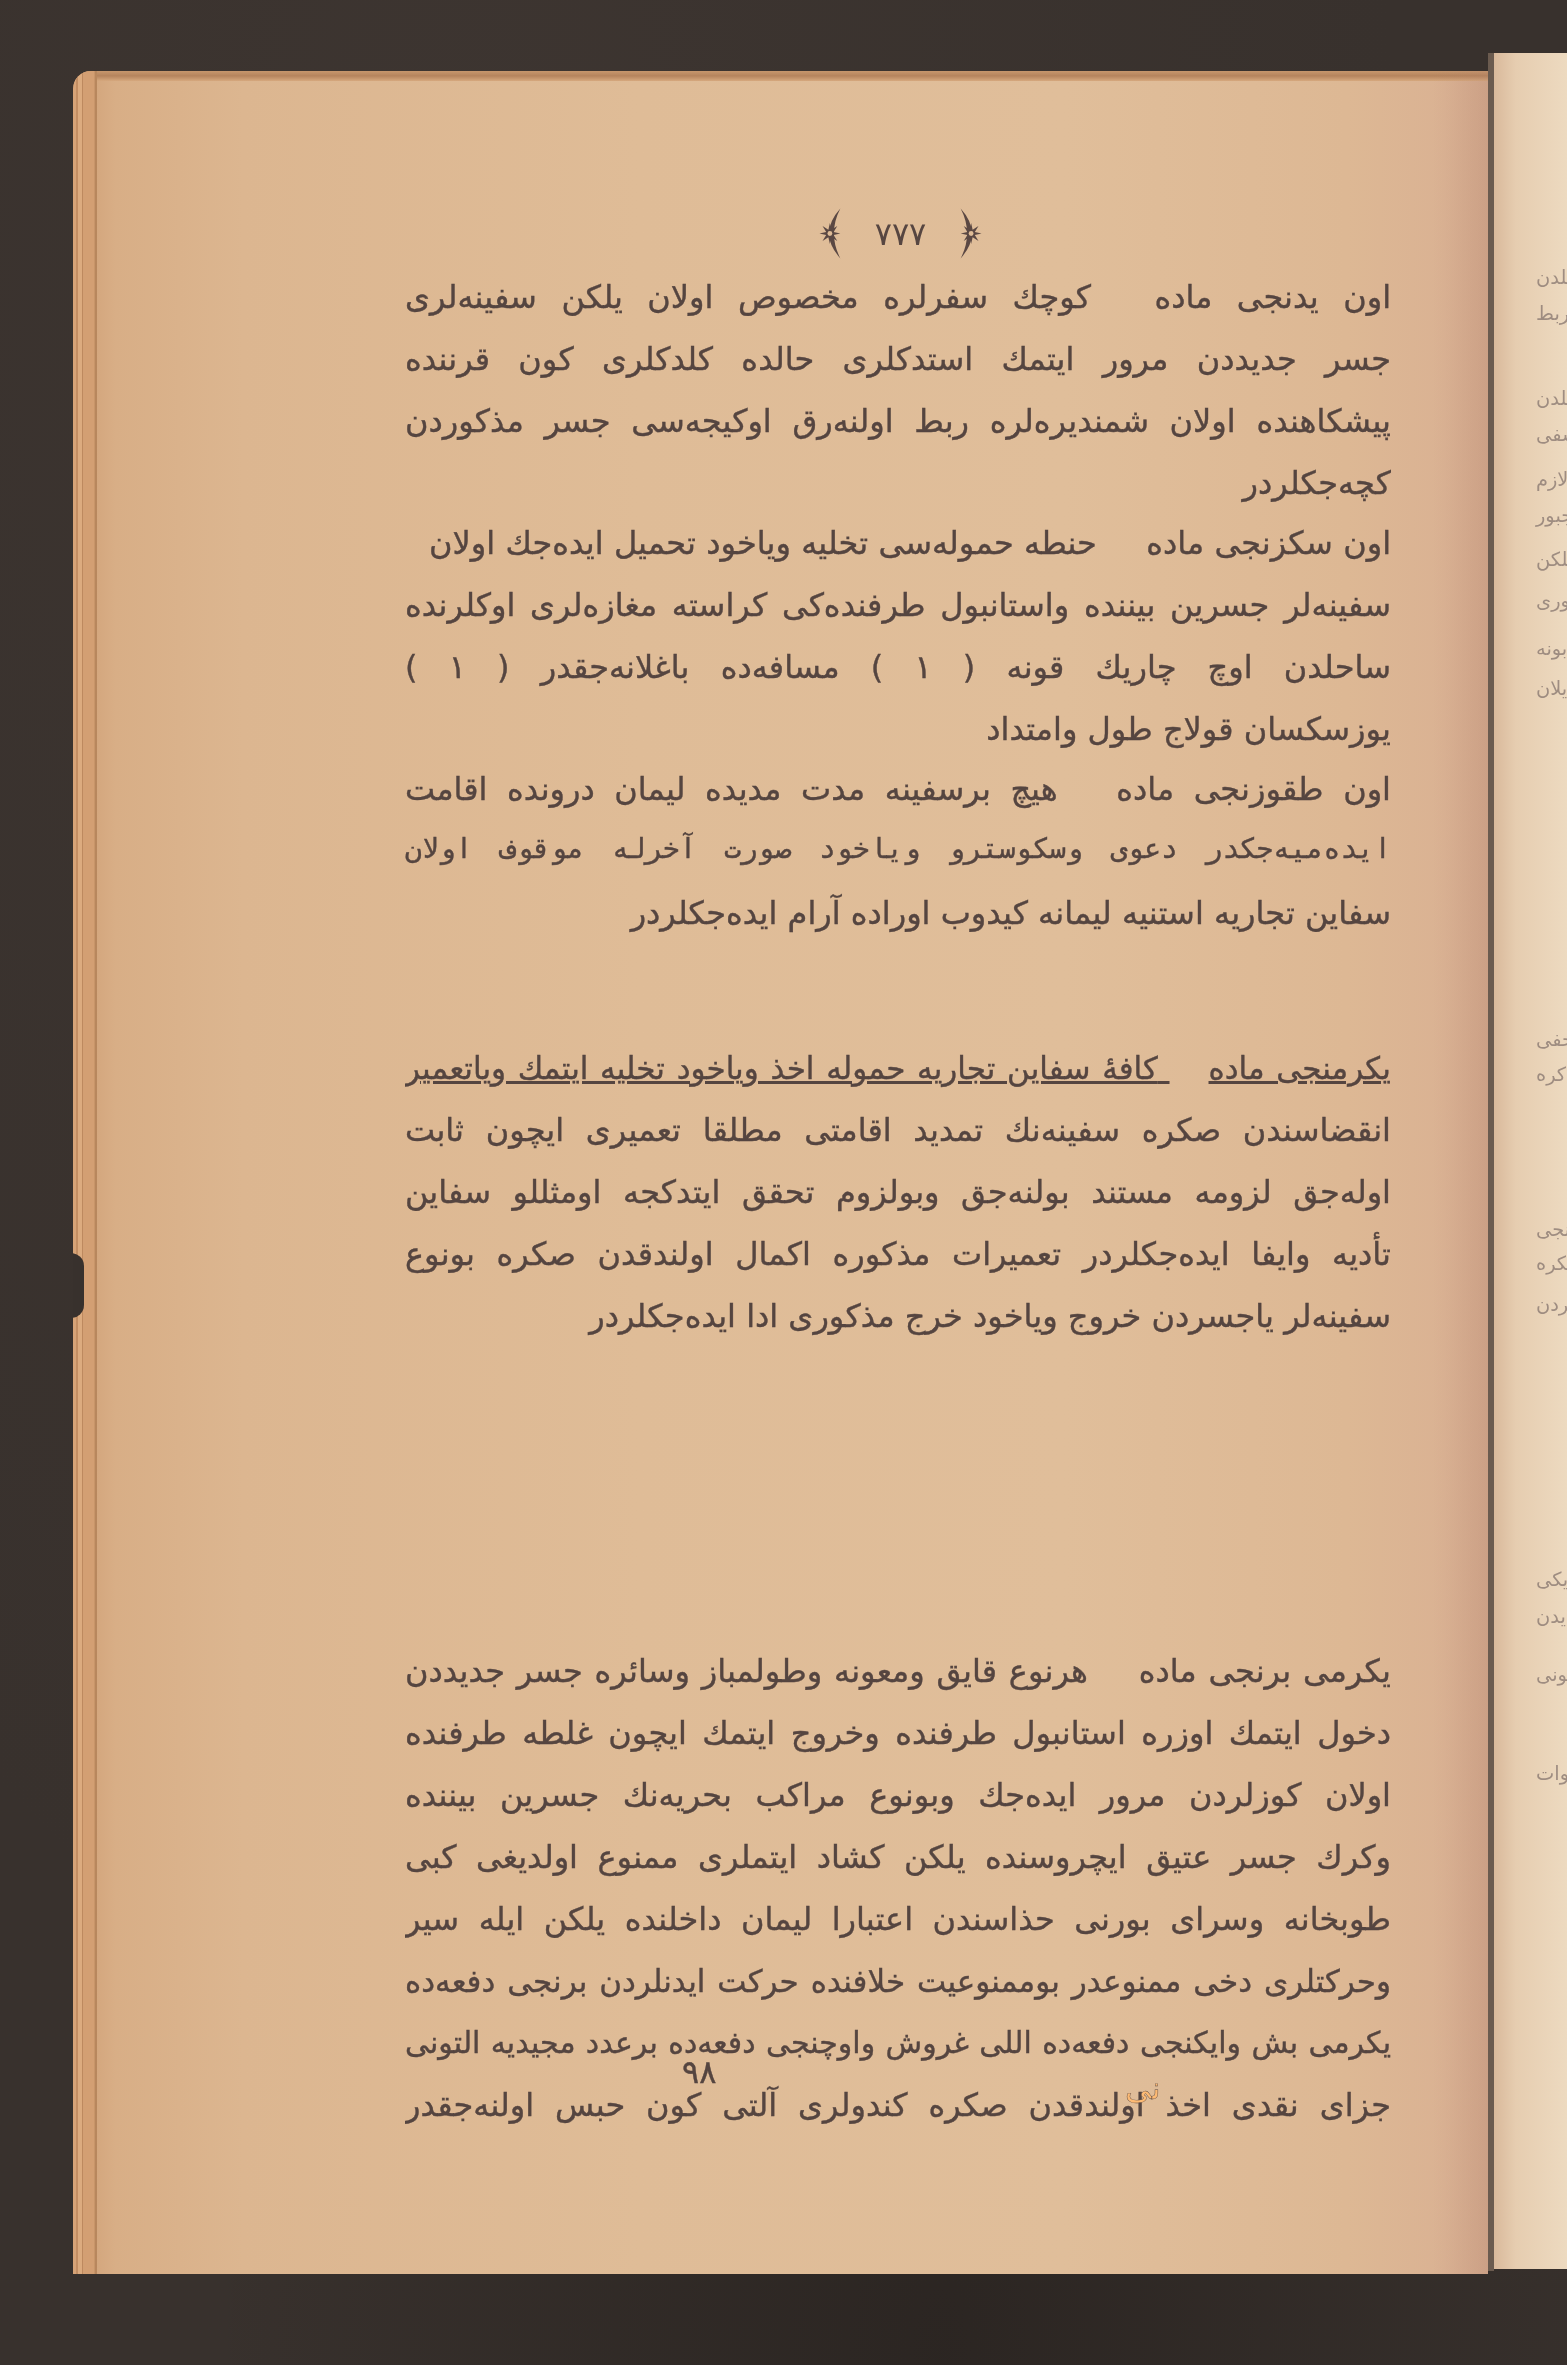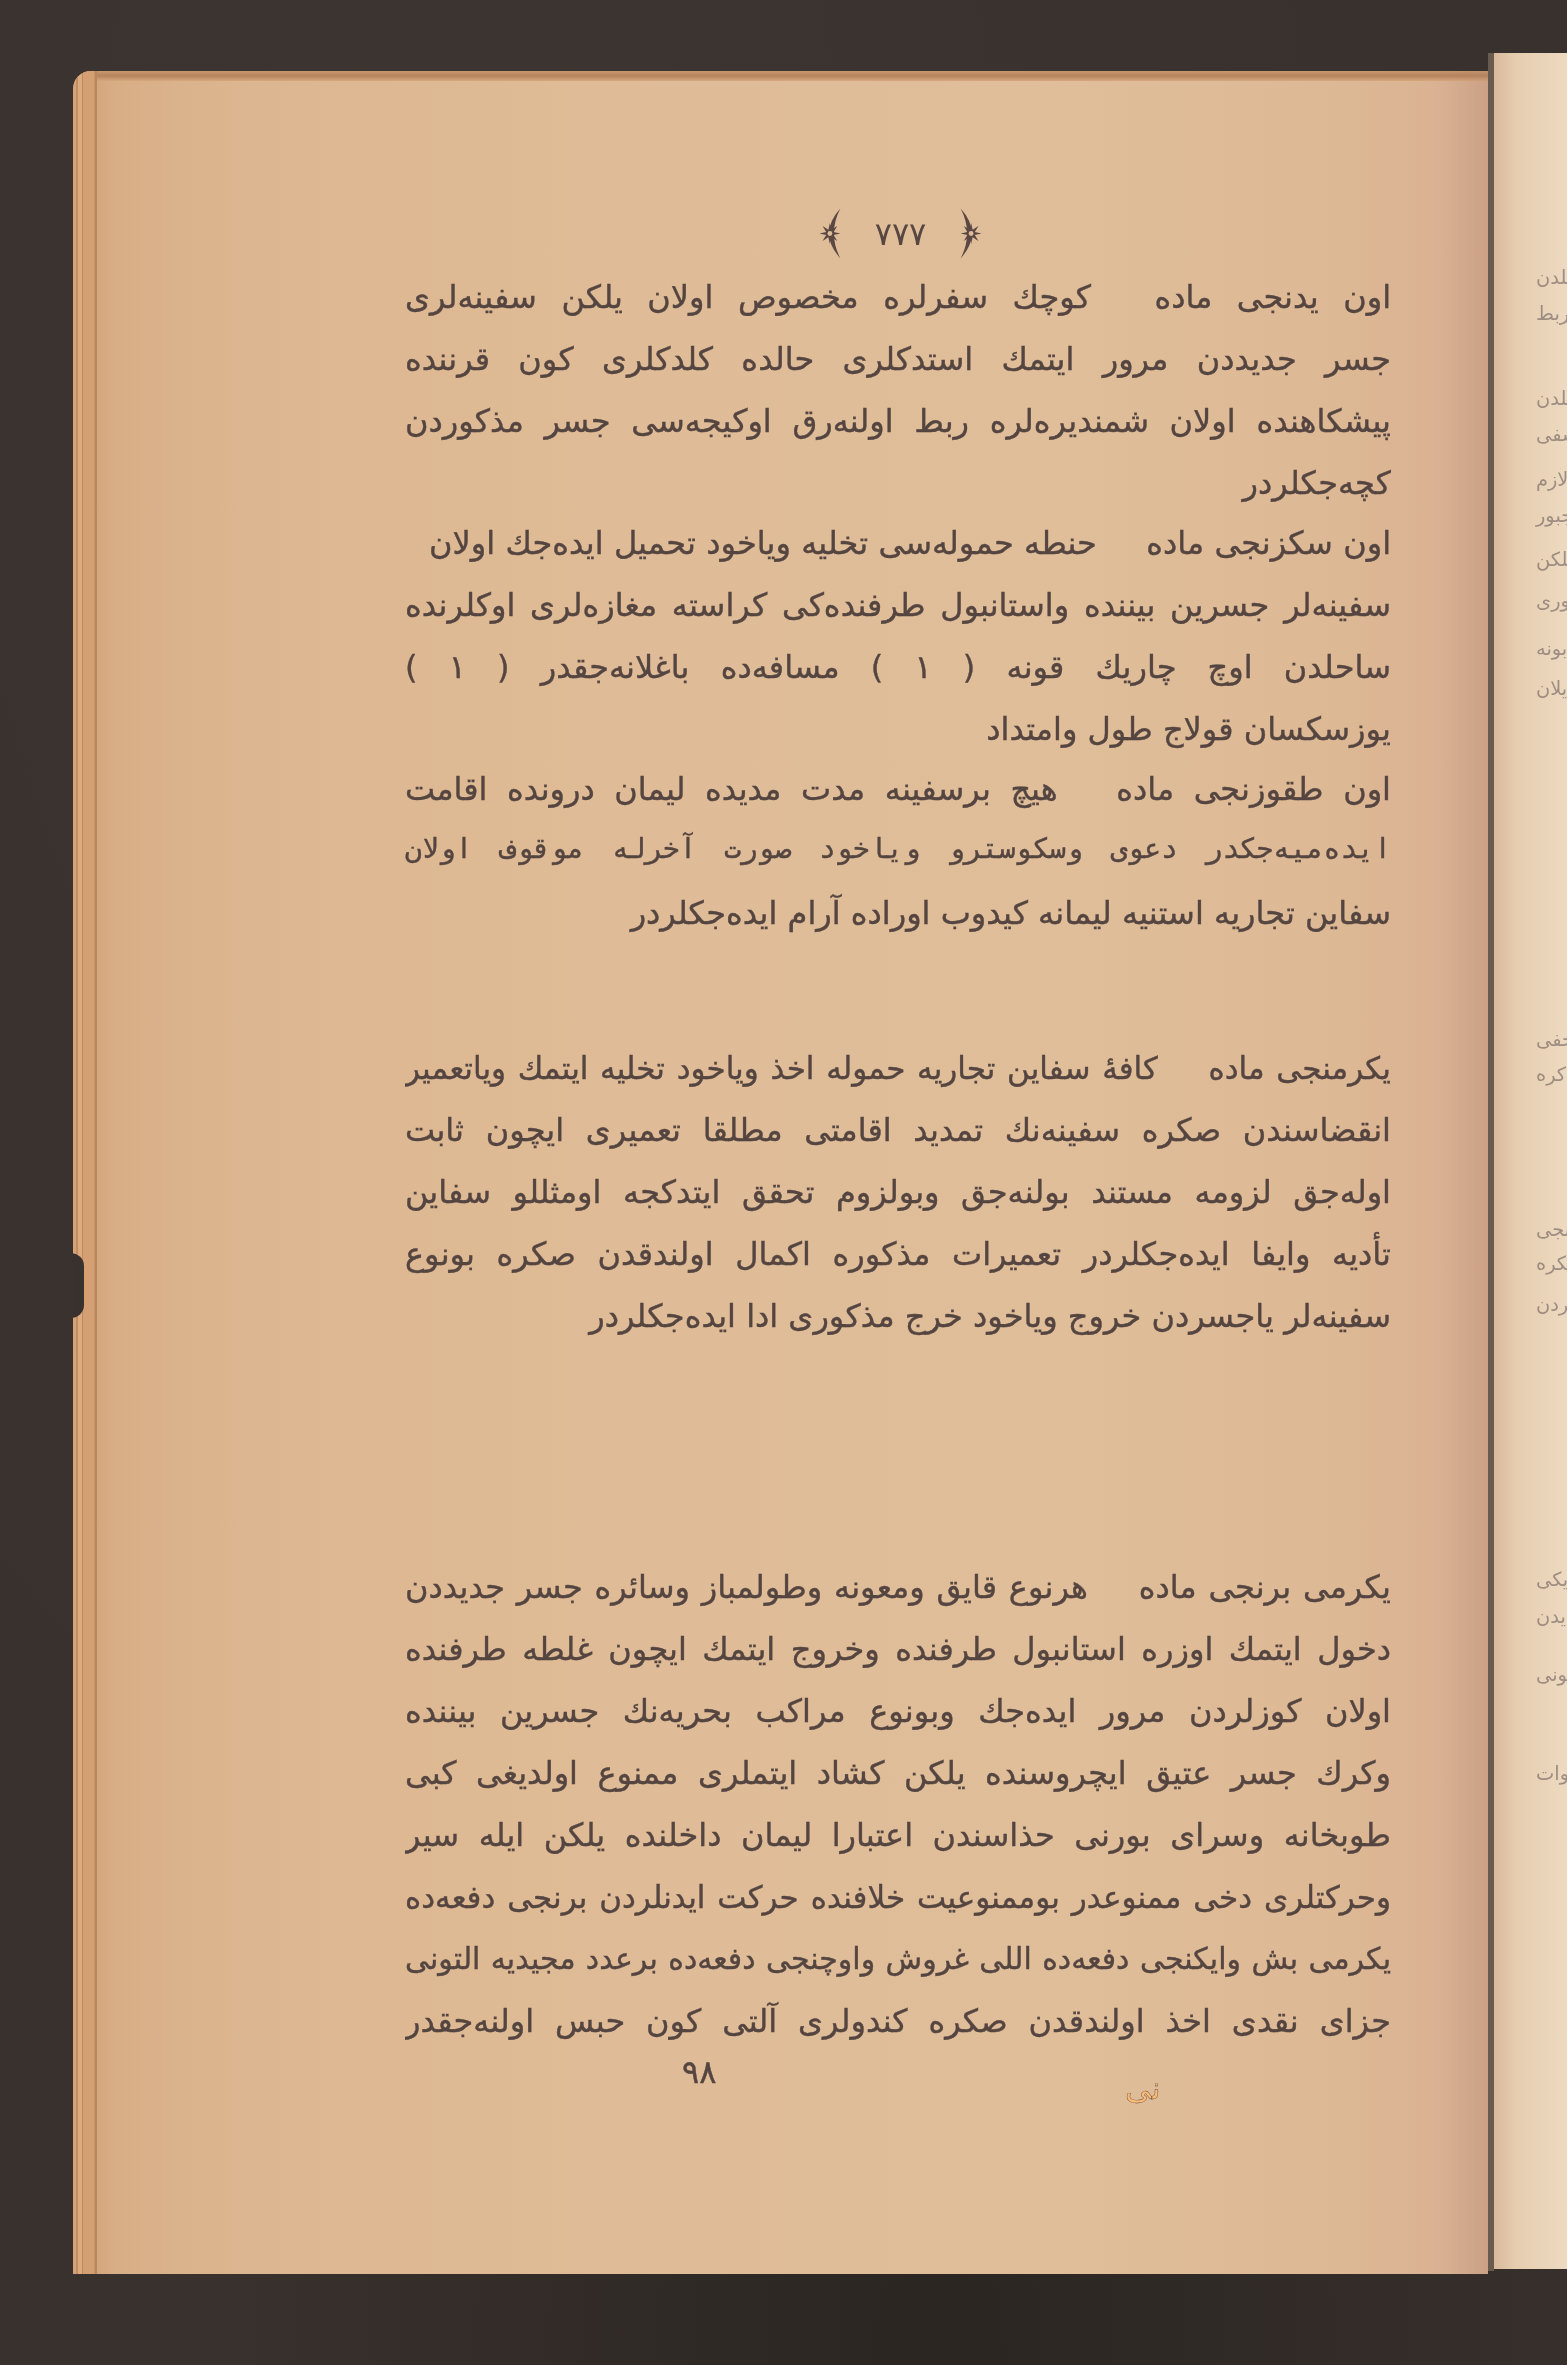--- a/index.html
+++ b/index.html
@@ -114,28 +114,28 @@
   <div class="ln end" style="font-size: 32px;">یوزسکسان قولاج طول وامتداد</div>
 </div>
 
 <div class="article" style="top:758px">
   <div class="ln" style="font-size: 32px;"><span class="head">اون طقوزنجی ماده</span> <span>هیچ برسفینه مدت مدیده لیمان درونده اقامت</span></div>
   <div class="ln" style="font-size: 28px; font-family: Liberation Mono, monospace;">ایده‌میه‌جکدر دعوی وسکوسترو ویاخود صورت آخرله موقوف اولان</div>
   <div class="ln end" style="font-size: 32px;">سفاین تجاریه استنیه لیمانه کیدوب اوراده آرام ایده‌جکلردر</div>
 </div>
 
 <div class="article" style="top:1037px">
-  <div class="ln" style="font-size: 31px;"><span class="head">یکرمنجی ماده</span> <span>کافهٔ سفاین تجاریه حموله اخذ ویاخود تخلیه ایتمك ویاتعمیر</span></div>
+  <div class="ln" style="font-size: 31px; text-decoration: underline;"><span class="head">یکرمنجی ماده</span> <span>کافهٔ سفاین تجاریه حموله اخذ ویاخود تخلیه ایتمك ویاتعمیر</span></div>
   <div class="ln" style="font-size: 32px;">انقضاسندن صکره سفینه‌نك تمدید اقامتی مطلقا تعمیری ایچون ثابت</div>
   <div class="ln" style="font-size: 32px;">اوله‌جق لزومه مستند بولنه‌جق وبولزوم تحقق ایتدکجه اومثللو سفاین</div>
   <div class="ln" style="font-size: 32px;">تأدیه وایفا ایده‌جکلردر تعمیرات مذکوره اکمال اولندقدن صکره بونوع</div>
   <div class="ln end" style="font-size: 32px;">سفینه‌لر یاجسردن خروج ویاخود خرج مذکوری ادا ایده‌جکلردر</div>
 </div>
 
-<div class="article" style="top:1556px">
+<div class="article" style="top:1640px">
   <div class="ln" style="font-size: 32px;"><span class="head">یکرمی برنجی ماده</span> <span>هرنوع قایق ومعونه وطولمباز وسائره جسر جدیددن</span></div>
   <div class="ln" style="font-size: 32px;">دخول ایتمك اوزره استانبول طرفنده وخروج ایتمك ایچون غلطه طرفنده</div>
   <div class="ln" style="font-size: 32px;">اولان کوزلردن مرور ایده‌جك وبونوع مراکب بحریه‌نك جسرین بیننده</div>
   <div class="ln" style="font-size: 32px;">وکرك جسر عتیق ایچروسنده یلکن کشاد ایتملری ممنوع اولدیغی کبی</div>
   <div class="ln" style="font-size: 32px;">طوبخانه وسرای بورنی حذاسندن اعتبارا لیمان داخلنده یلکن ایله سیر</div>
   <div class="ln" style="font-size: 31px;">وحرکتلری دخی ممنوعدر بوممنوعیت خلافنده حرکت ایدنلردن برنجی دفعه‌ده</div>
   <div class="ln" style="font-size: 30px;">یکرمی بش وایکنجی دفعه‌ده اللی غروش واوچنجی دفعه‌ده برعدد مجیدیه التونی</div>
   <div class="ln" style="font-size: 32px;">جزای نقدی اخذ اولندقدن صکره کندولری آلتی کون حبس اولنه‌جقدر</div>
 </div>
 

